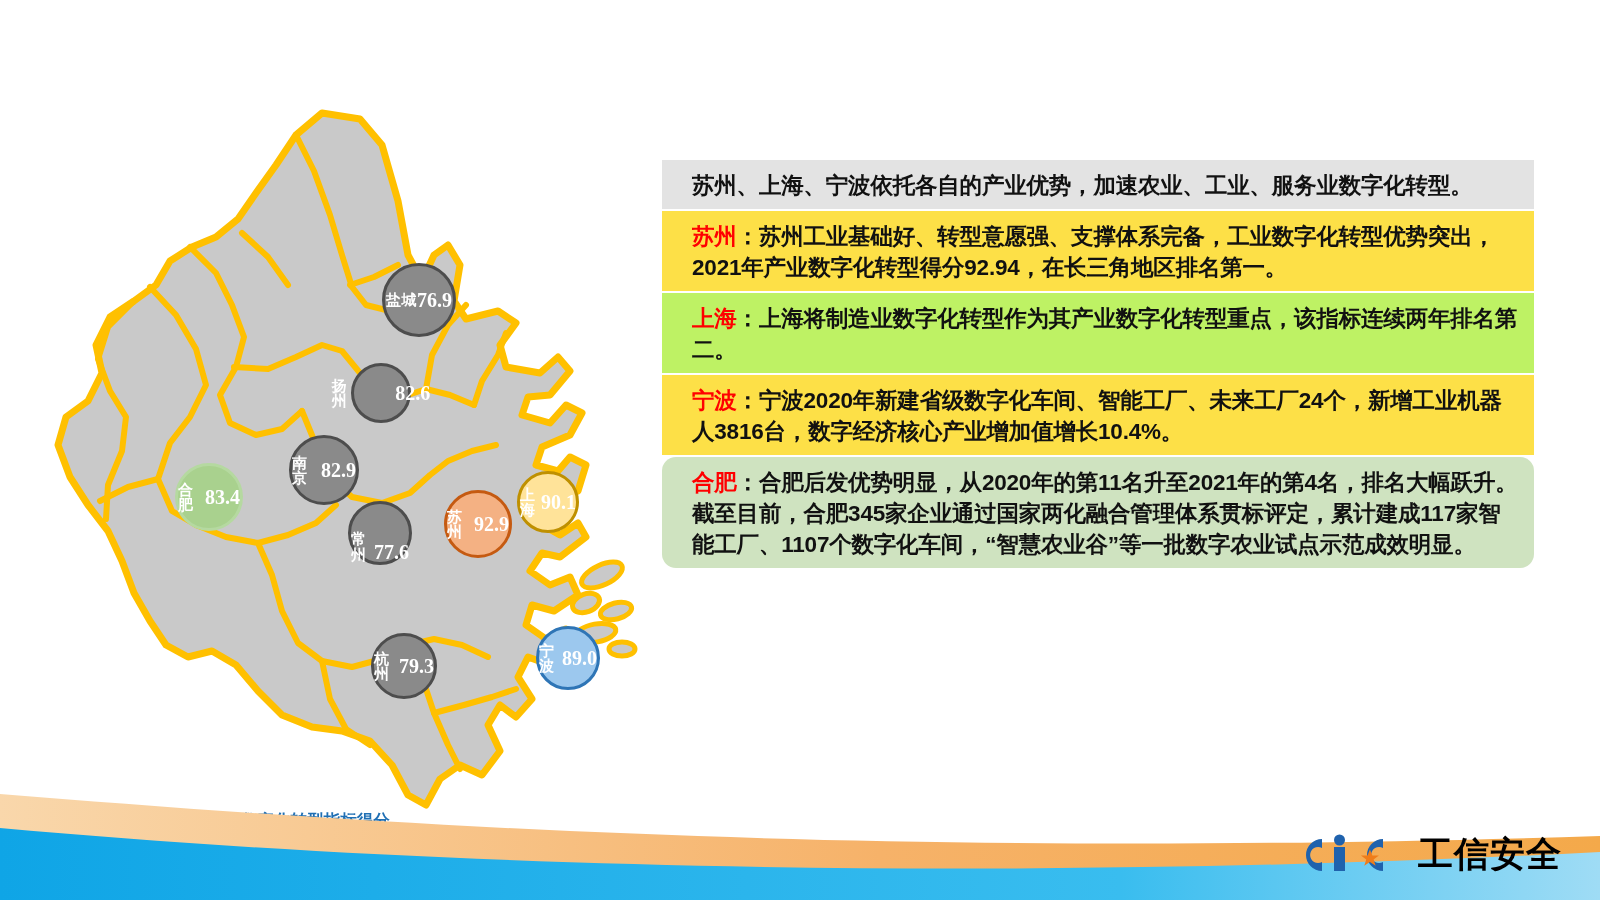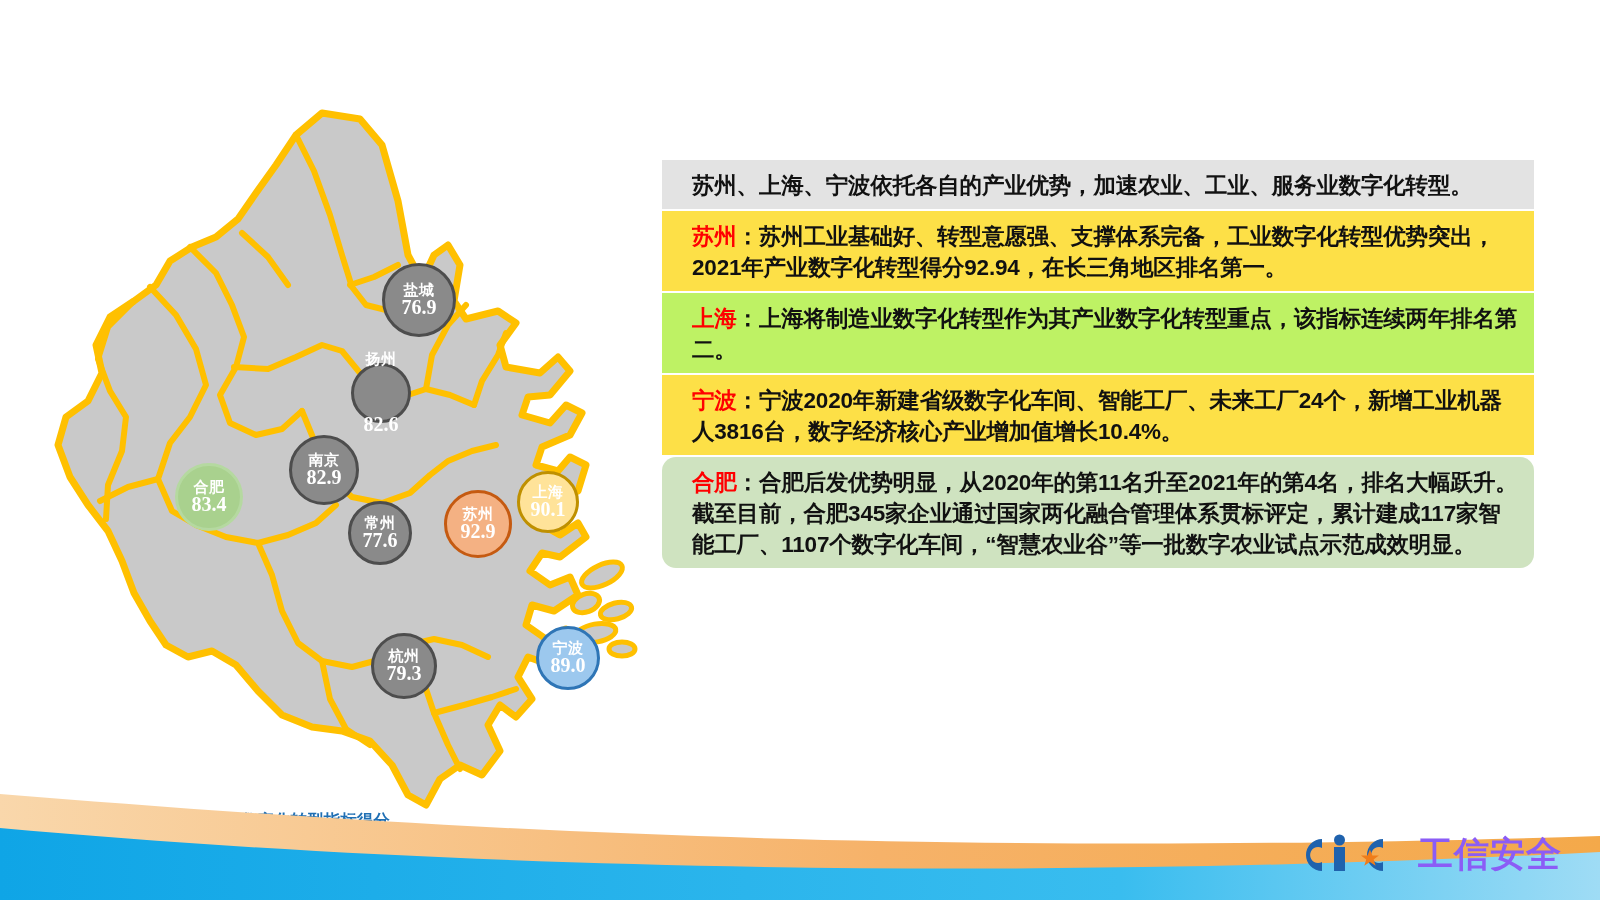--- a/index.html
+++ b/index.html
@@ -25,21 +25,21 @@
   .map-wrap{position:absolute;left:30px;top:105px;width:620px;height:720px;}
   .map-svg{position:absolute;left:0;top:0;}
   .map-caption{
     position:absolute;left:38px;top:705px;
     color:#1f6fb4;font-size:16.5px;font-weight:bold;white-space:nowrap;
   }
 
   
   .marker{
     position:absolute;border-radius:50%;
-    display:flex;flex-direction:column;align-items:center;justify-content:center;
+    display:flex;align-items:center;justify-content:center;
     color:#ffffff;box-sizing:border-box;
     line-height:1.02;
   }
   .marker .nm{font-size:15px;font-weight:bold;letter-spacing:.5px;}
   .marker .vl{font-size:20px;font-weight:bold;font-family:"Liberation Serif",serif;}
   .marker.gray{background:#8a8a8a;border:3px solid #4d4d4d;}
   .marker.green{background:#a9d18e;border:3px solid #b5d9a0;}
   .marker.orange{background:#f4b183;border:3px solid #c55a11;}
   .marker.yellow{background:#ffe399;border:3px solid #bf9000;}
   .marker.blue{background:#9cc8ee;border:3px solid #2e75b6;}
@@ -61,21 +61,21 @@
   .p-blue{background:#fde047;}
   .p-green{background:#cfe3c0;border-radius:14px;}
 
   
   .footer{position:absolute;left:0;bottom:0;width:1600px;height:120px;}
   .logo{
     position:absolute;right:38px;bottom:22px;
     display:flex;align-items:center;gap:10px;
   }
   .logo-text{
-    font-size:35px;font-weight:bold;color:#8b5cf6;letter-spacing:1px;
+    font-size:35px;font-weight:bold;color:#000000;letter-spacing:1px;
     font-family:"Liberation Sans",sans-serif;
   }
 </style>
 </head>
 <body>
 
 <div class="slide">
 
 
   <div class="map-wrap">
@@ -140,21 +140,21 @@
           <span class="vl">82.6</span>
         </div>
         <div class="marker gray" style="left: 259px; top: 330px; width: 70px; height: 70px;">
           <span class="nm">南京</span>
           <span class="vl">82.9</span>
         </div>
         <div class="marker green" style="left: 145px; top: 358px; width: 68px; height: 68px;">
           <span class="nm">合肥</span>
           <span class="vl">83.4</span>
         </div>
-        <div class="marker gray" style="left: 318px; top: 396px; width: 64px; height: 64px;">
+        <div class="marker gray" style="left: 318px; top: 396px; width: 64px; height: 64px; align-items: flex-end;">
           <span class="nm">常州</span>
           <span class="vl">77.6</span>
         </div>
         <div class="marker orange" style="left: 414px; top: 385px; width: 68px; height: 68px;">
           <span class="nm">苏州</span>
           <span class="vl">92.9</span>
         </div>
         <div class="marker yellow" style="left: 487px; top: 366px; width: 62px; height: 62px;">
           <span class="nm">上海</span>
           <span class="vl">90.1</span>

